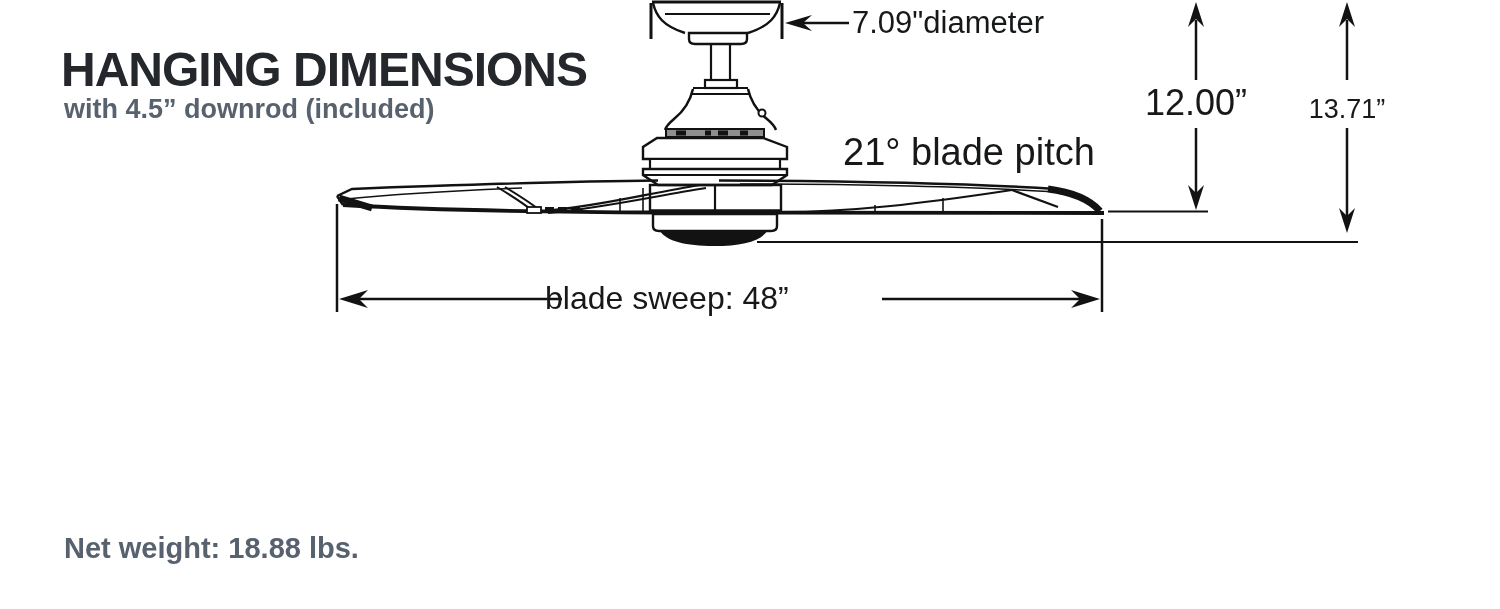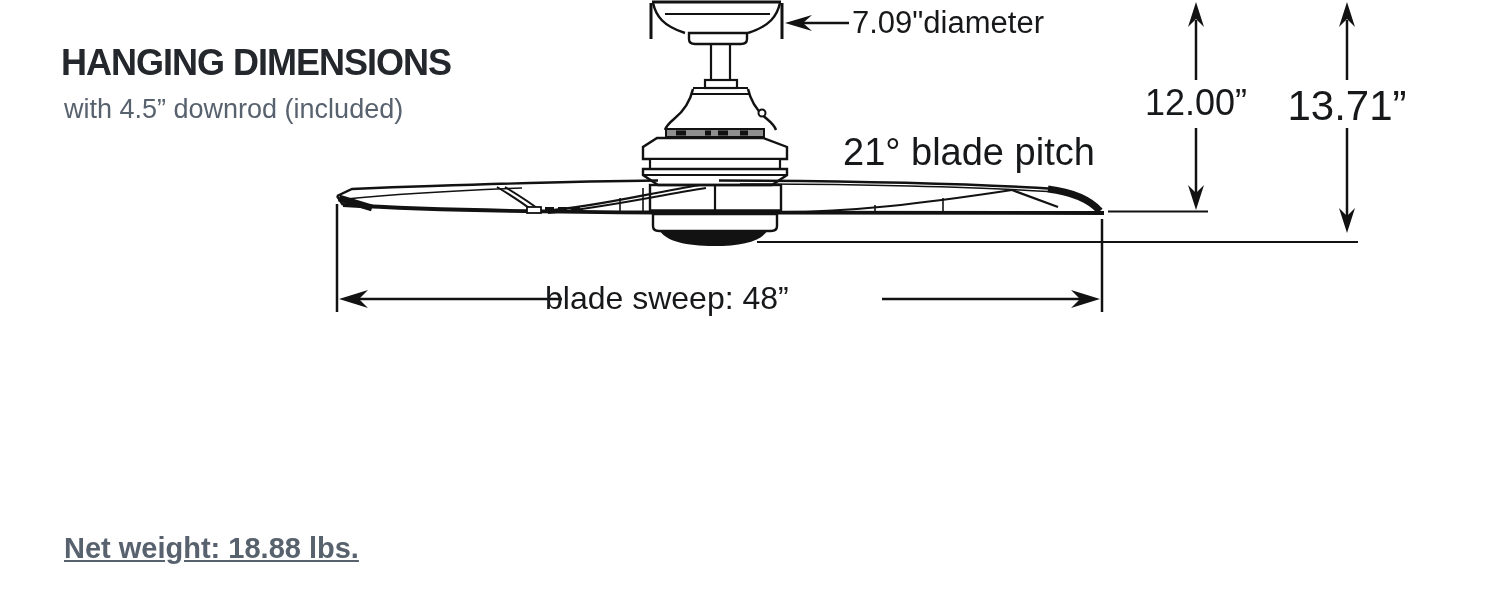--- a/index.html
+++ b/index.html
@@ -1,28 +1,28 @@
 <!DOCTYPE html>
 <html><head>
 <meta charset="utf-8">
 <style>
   html,body{margin:0;padding:0;background:#ffffff;}
   body{width:1500px;height:609px;position:relative;overflow:hidden;
        font-family:"Liberation Sans","DejaVu Sans",sans-serif;color:#17181a;}
   .stage{position:absolute;inset:0;}
   svg.linework{position:absolute;left:0;top:0;}
   .lbl{position:absolute;white-space:nowrap;}
-  .title{left:61px;top:42px;font-size:36px;font-weight:700;letter-spacing:-1px;color:#24272b;}
-  .subtitle{left:64px;top:94px;font-size:27px;font-weight:400;color:#58626e;}
+  .title{left:61px;top:42px;font-size:48px;font-weight:700;letter-spacing:-1px;color:#24272b;}
+  .subtitle{left:64px;top:94px;font-size:27px;font-weight:700;color:#58626e;}
   .dia-label{left:852px;top:5px;font-size:31px;color:#17181a;}
   .pitch-label{left:843px;top:131px;font-size:38px;color:#17181a;}
   .dim12{left:1114px;top:82px;width:164px;text-align:center;font-size:36px;color:#17181a;}
-  .dim13{left:1265px;top:82px;width:164px;text-align:center;font-size:42px;color:#17181a;}
+  .dim13{left:1265px;top:94px;width:164px;text-align:center;font-size:27px;color:#17181a;}
   .sweep-label{left:545px;top:280px;width:360px;text-align:left;font-size:32px;color:#17181a;}
-  .net-weight{left:64px;top:532px;font-size:29px;font-weight:700;color:#58626e;text-decoration:underline;}
+  .net-weight{left:64px;top:532px;font-size:29px;font-weight:700;color:#58626e;}
 </style>
 </head>
 <body>
 
 <div class="stage">
 
   <svg class="linework" width="1500" height="609" viewBox="0 0 1500 609" fill="none" stroke="#121212" stroke-width="2.2" stroke-linecap="butt">
 
     <g>
       <path d="M652,2 H781" stroke-width="3"></path>

